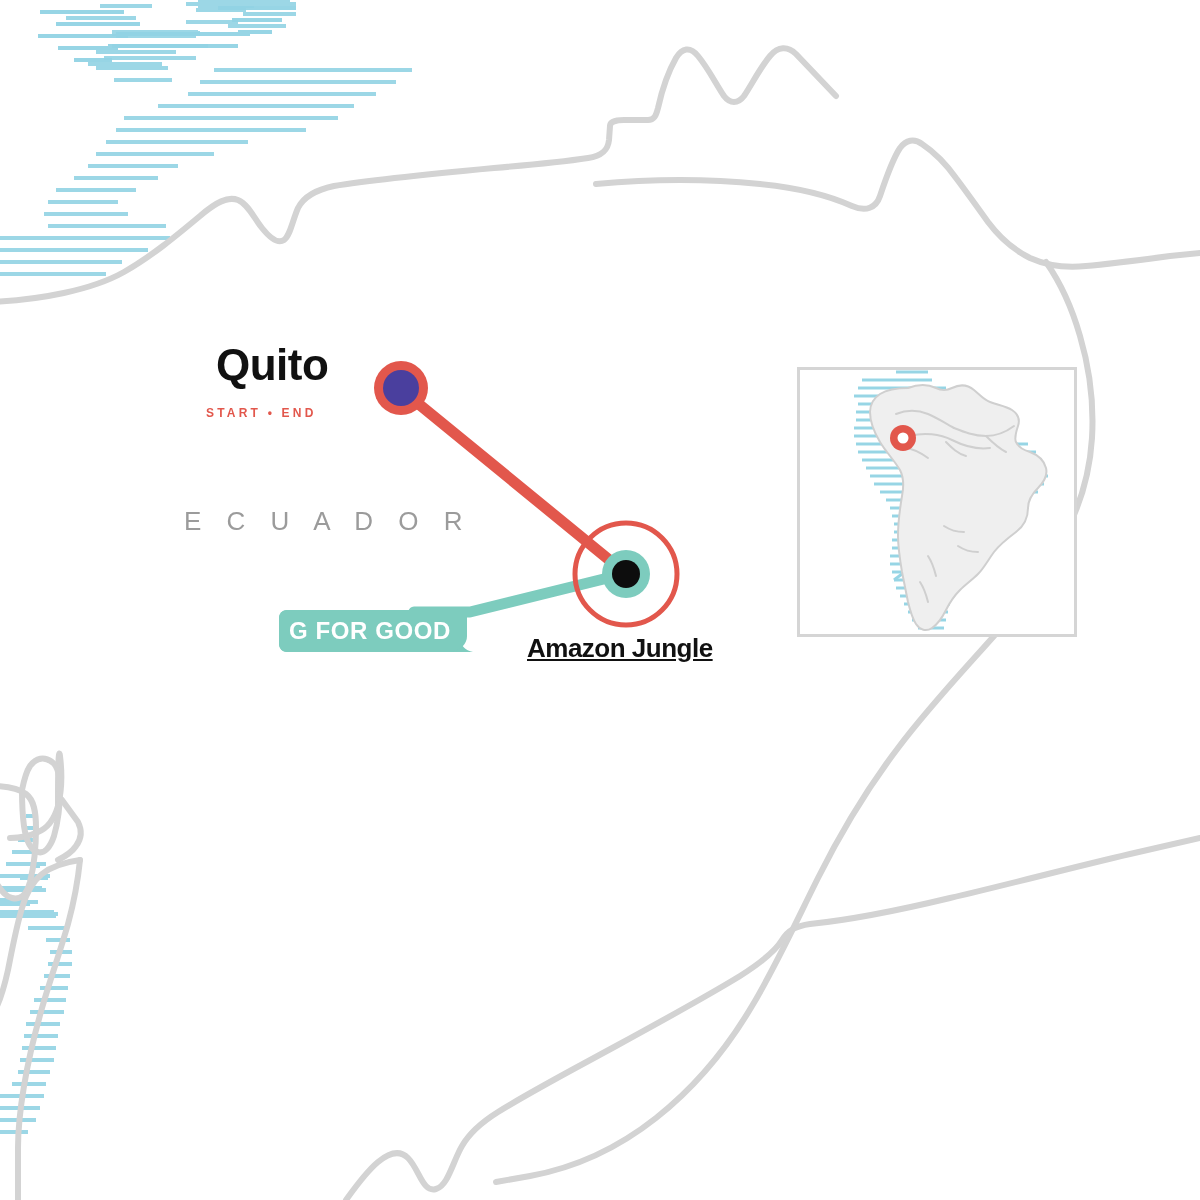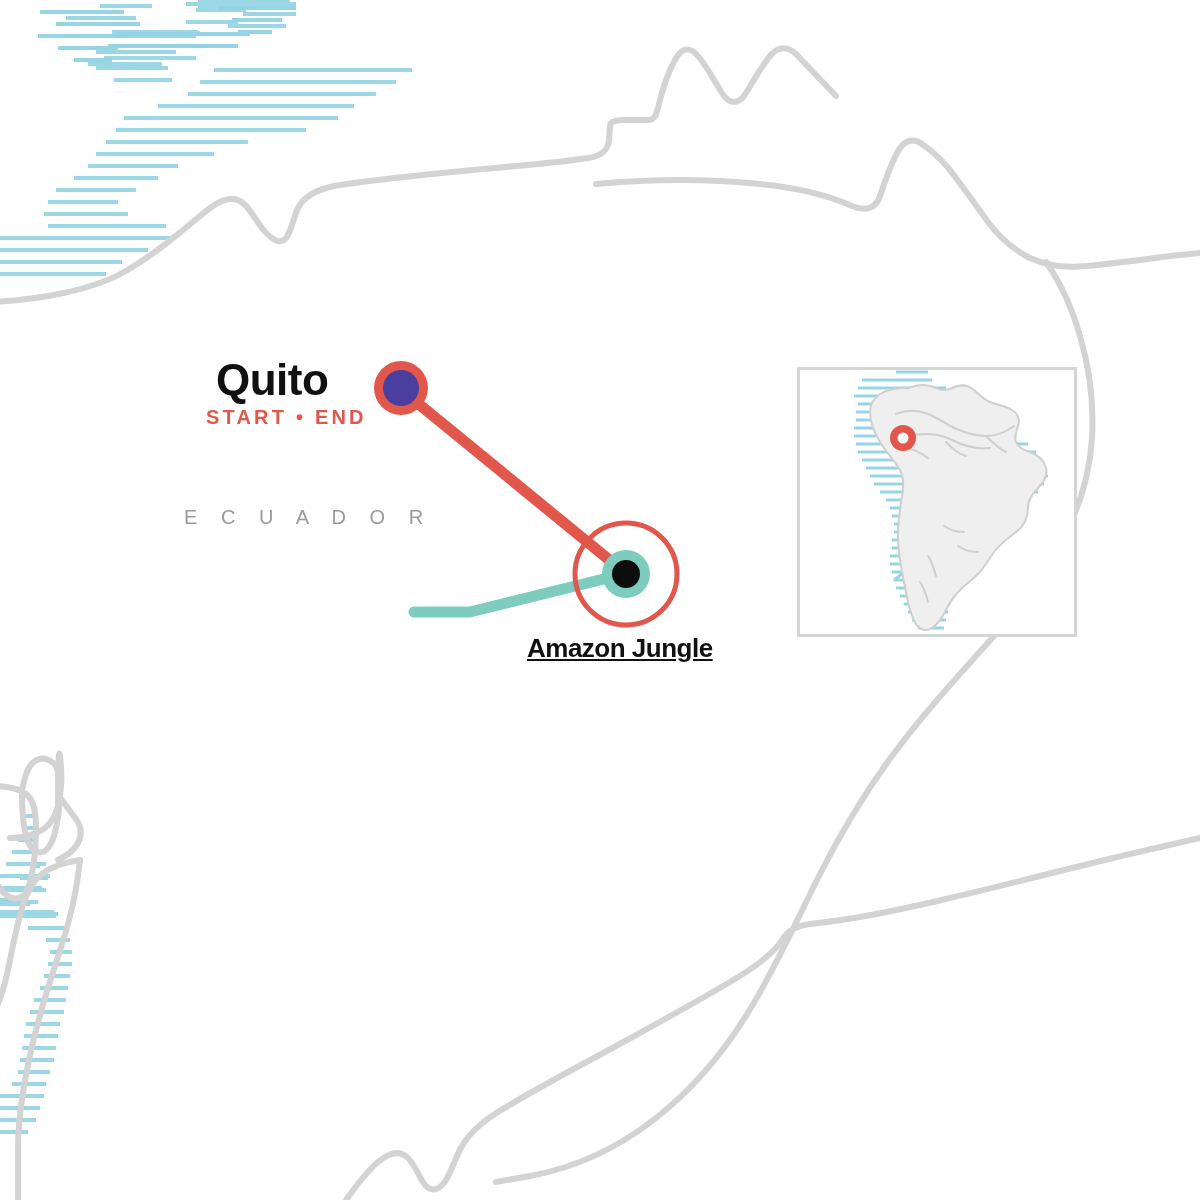--- a/index.html
+++ b/index.html
@@ -30,48 +30,48 @@
   .label-city {
     position: absolute;
     font-family: "Liberation Sans", sans-serif;
     font-weight: bold;
     color: #111111;
     white-space: nowrap;
     letter-spacing: -0.5px;
   }
   #quito-name {
     left: 216px;
-    top: 355px;
+    top: 340px;
     font-size: 44px;
     line-height: 50px;
     text-align: center;
   }
   #quito-startend {
     position: absolute;
     left: 206px;
     top: 406px;
-    font-size: 20px;
+    font-size: 12px;
     font-weight: bold;
     color: #E2574C;
     letter-spacing: 3.2px;
     white-space: nowrap;
     font-family: "Liberation Sans", sans-serif;
   }
   #amazon-name {
     left: 527px;
     top: 633px;
     font-size: 26px;
     line-height: 30px;
     text-decoration: underline;
   }
   #country-label {
     position: absolute;
     left: 184px;
     top: 506px;
-    font-size: 20px;
+    font-size: 26px;
     letter-spacing: 9px;
     color: #9b9b9b;
     white-space: nowrap;
     font-family: "Liberation Sans", sans-serif;
   }
 
   
   #gforgood-badge {
     position: absolute;
     left: 279px;
@@ -381,20 +381,29 @@
   </svg>
 
   <div class="label-city" id="quito-name">Quito</div>
 
   <div id="quito-startend">START • END</div>
 
   <div class="label-city" id="amazon-name">Amazon Jungle</div>
 
   <div id="country-label">E C U A D O R</div>
 
+  <div id="gforgood-badge">
+    <svg class="badge-bg" width="200" height="42" viewBox="0 0 200 42">
+      <path d="M 8,0 L 182,0 L 182,30 C 182,36 186,40 194,42 L 196,42
+               L 182,42 L 8,42 C 3.6,42 0,38.4 0,34 L 0,8 C 0,3.6 3.6,0 8,0 Z" fill="#7DCCBE"></path>
+      <rect x="0" y="0" width="182" height="42" rx="8" ry="8" fill="#7DCCBE"></rect>
+      <path d="M 172,0 L 188,0 L 188,26 C 188,34 182,40 172,42 Z" fill="#7DCCBE"></path>
+    </svg>
+    <div id="gforgood-label">G FOR GOOD</div>
+  </div>
 
   <div id="inset-frame">
     <svg id="inset-map" width="274" height="264" viewBox="0 0 274 264">
 
       <g stroke="#92d3e4" stroke-width="3" stroke-linecap="butt" opacity="0.95">
         <line x1="96" y1="2" x2="128" y2="2"></line>
         <line x1="62" y1="10" x2="132" y2="10"></line>
         <line x1="58" y1="18" x2="146" y2="18"></line>
         <line x1="54" y1="26" x2="160" y2="26"></line>
         <line x1="58" y1="34" x2="176" y2="34"></line>

